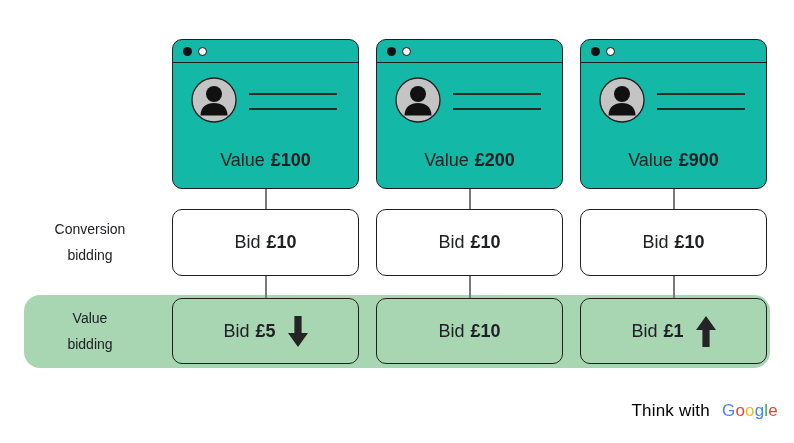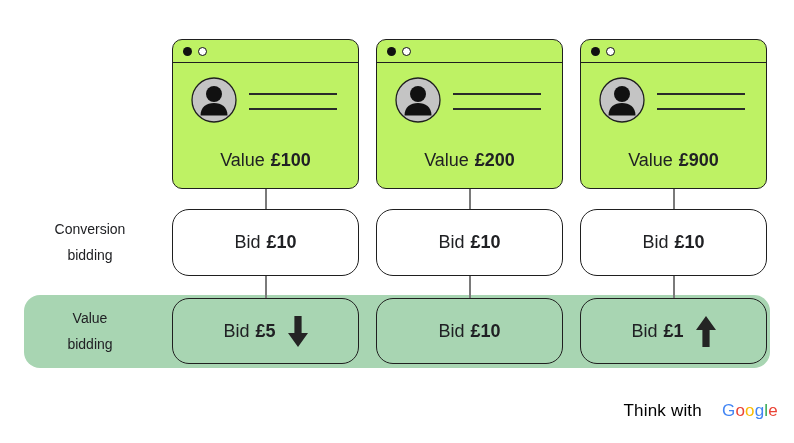--- a/index.html
+++ b/index.html
@@ -14,62 +14,62 @@
   }
   
   .col{position:absolute;top:0;height:443px;width:187px;z-index:2;}
   .col-0{left:172px}.col-1{left:376px}.col-2{left:580px}
   
   .connector{position:absolute;left:93px;width:1.5px;background:#7a7a7a;}
   .conn-a{top:187px;height:24px;}
   .conn-b{top:274px;height:26px;}
   
   .window-card{
-    position:absolute;left:0;top:39px;width:187px;height:150px;background:#bef264;
+    position:absolute;left:0;top:39px;width:187px;height:150px;background:#14b8a6;
     border:1.5px solid #1f1f1f;border-radius:10px;box-sizing:border-box;
   }
   .titlebar{
     height:22px;border-bottom:1.5px solid #1f1f1f;
     display:flex;align-items:center;gap:6px;padding-left:10px;
   }
   .dot{width:9px;height:9px;border-radius:50%;box-sizing:border-box;}
   .dot-filled{background:#111111;}
   .dot-outline{border:1.4px solid #111111;background:#ffffff;}
   .avatar{position:absolute;left:18px;top:37px;width:46px;height:46px;}
   .skeleton-line{position:absolute;left:76px;width:88px;height:1.6px;background:#2a2a2a;}
   .sl-1{top:53px}.sl-2{top:68px}
   .value-text{
     position:absolute;left:0;right:0;top:104px;height:32px;line-height:32px;
     text-align:center;font-size:18px;white-space:nowrap;
   }
   .amt{font-weight:700;margin-left:6px;}
   
   .bid-box{
     position:absolute;left:0;width:187px;box-sizing:border-box;
-    border:1.5px solid #1f1f1f;border-radius:17px;
+    border:1.5px solid #1f1f1f;border-radius:10px;
     display:flex;align-items:center;justify-content:center;
     font-size:18px;white-space:nowrap;
   }
   .conv-box{top:209px;height:67px;background:#ffffff;}
   .green-box{top:298px;height:66px;background:#a8d5b2;border-width:1.3px;}
   .arrow-icon{width:20px;height:31px;margin-left:12px;flex:0 0 auto;}
   
   .row-label{
     position:absolute;left:16px;width:148px;text-align:center;
     font-size:14px;line-height:26px;z-index:2;white-space:nowrap;
   }
   .label-conv{top:216px;}
   .label-value{top:305px;}
   
   .footer{
     position:absolute;right:16px;top:401px;font-size:17px;
     letter-spacing:0.2px;white-space:nowrap;z-index:2;
   }
   .footer .prefix{color:#000000;}
-  .footer .google{margin-left:20px;text-align:center;}
+  .footer .google{margin-left:12px;text-align:center;}
 </style>
 </head>
 <body>
 
 <div class="stage">
 
   <div class="green-row-bg"></div>
 
   <div class="row-label label-conv">
     <div>Conversion</div>

